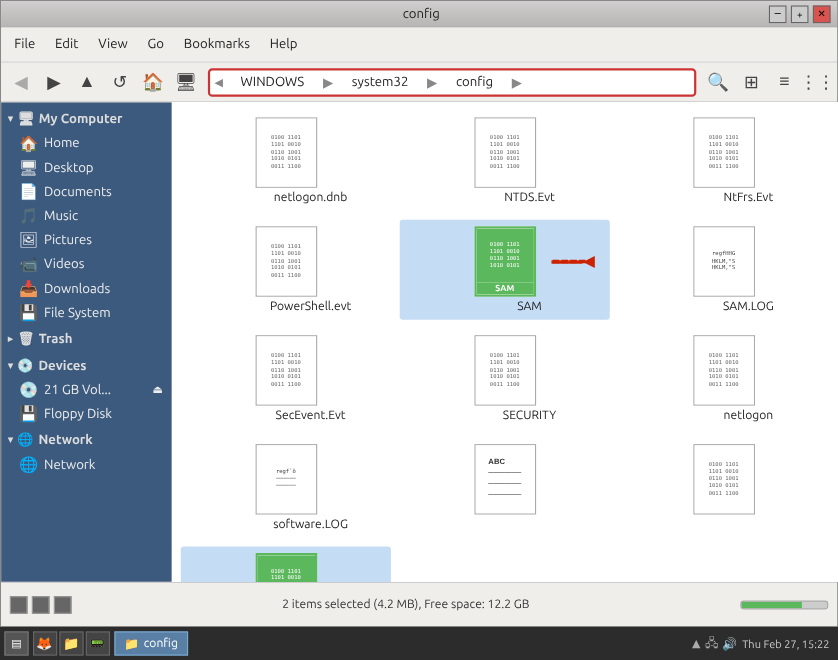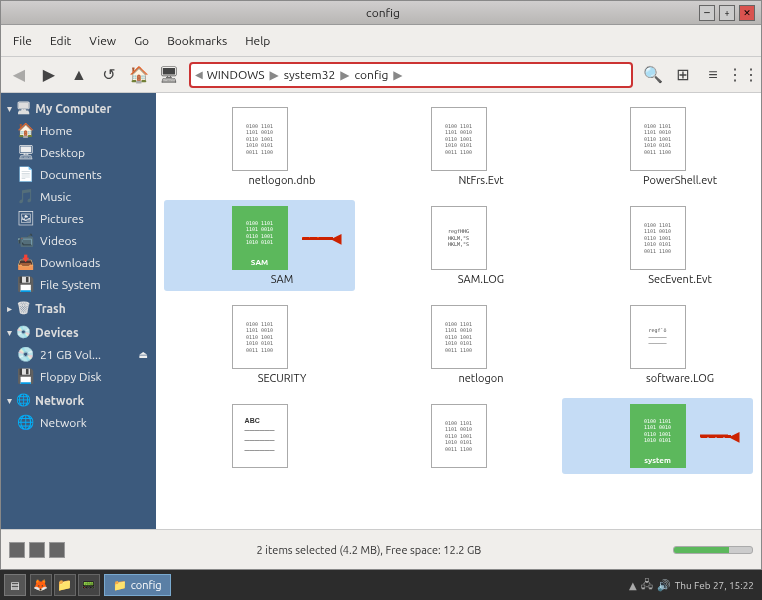--- a/index.html
+++ b/index.html
@@ -19,21 +19,21 @@
     .menubar { background: #f0eeeb; height: 32px; display: flex; align-items: center; padding: 0 4px; border-bottom: 1px solid #ccc; gap: 2px; }
     .menubar-item { padding: 2px 8px; font-size: 12px; cursor: pointer; color: #222; }
     
     
     .toolbar { background: #f0eeeb; height: 36px; display: flex; align-items: center; padding: 0 4px; border-bottom: 1px solid #ccc; gap: 2px; }
     .toolbar-btn { width: 28px; height: 28px; border: 1px solid transparent; background: transparent; cursor: pointer; display: flex; align-items: center; justify-content: center; font-size: 16px; color: #444; border-radius: 2px; }
     .toolbar-btn.disabled { opacity: 0.4; cursor: default; }
     
     
     .breadcrumb { display: flex; align-items: center; border: 2px solid #cc3333; border-radius: 4px; padding: 2px 4px; margin: 0 4px; flex: 1; height: 26px; background: white; }
-    .breadcrumb-item { font-size: 12px; color: #222; padding: 0 4px; cursor: pointer; }
+    .breadcrumb-item { font-size: 12px; color: #222; padding: 0 16px; cursor: pointer; }
     .breadcrumb-sep { color: #888; font-size: 12px; margin: 0 1px; }
     .breadcrumb-arrow { color: #888; font-size: 10px; }
     
     
     .content-area { display: flex; flex: 1; overflow: hidden; }
     
     
     .sidebar { width: 155px; background: #3c5a7d; color: white; overflow-y: auto; padding: 4px 0; flex-shrink: 0; }
     .sidebar-section { margin-bottom: 2px; }
     .sidebar-section-header { display: flex; align-items: center; padding: 4px 6px; font-size: 12px; font-weight: bold; color: #ddd; cursor: pointer; }
@@ -210,20 +210,28 @@
         <div class="file-item">
           <div class="file-icon-wrapper">
             <div class="file-icon">
               <div class="file-icon-top binary-lines">0100 1101<br>1101 0010<br>0110 1001<br>1010 0101<br>0011 1100</div>
             </div>
           </div>
           <div class="file-name">netlogon.dnb</div>
         </div>
 
 
+        <div class="file-item">
+          <div class="file-icon-wrapper">
+            <div class="file-icon">
+              <div class="file-icon-top binary-lines">0100 1101<br>1101 0010<br>0110 1001<br>1010 0101<br>0011 1100</div>
+            </div>
+          </div>
+          <div class="file-name">NTDS.Evt</div>
+        </div>
 
         <div class="file-item">
           <div class="file-icon-wrapper">
             <div class="file-icon">
               <div class="file-icon-top binary-lines">0100 1101<br>1101 0010<br>0110 1001<br>1010 0101<br>0011 1100</div>
             </div>
           </div>
           <div class="file-name">NtFrs.Evt</div>
         </div>
 

